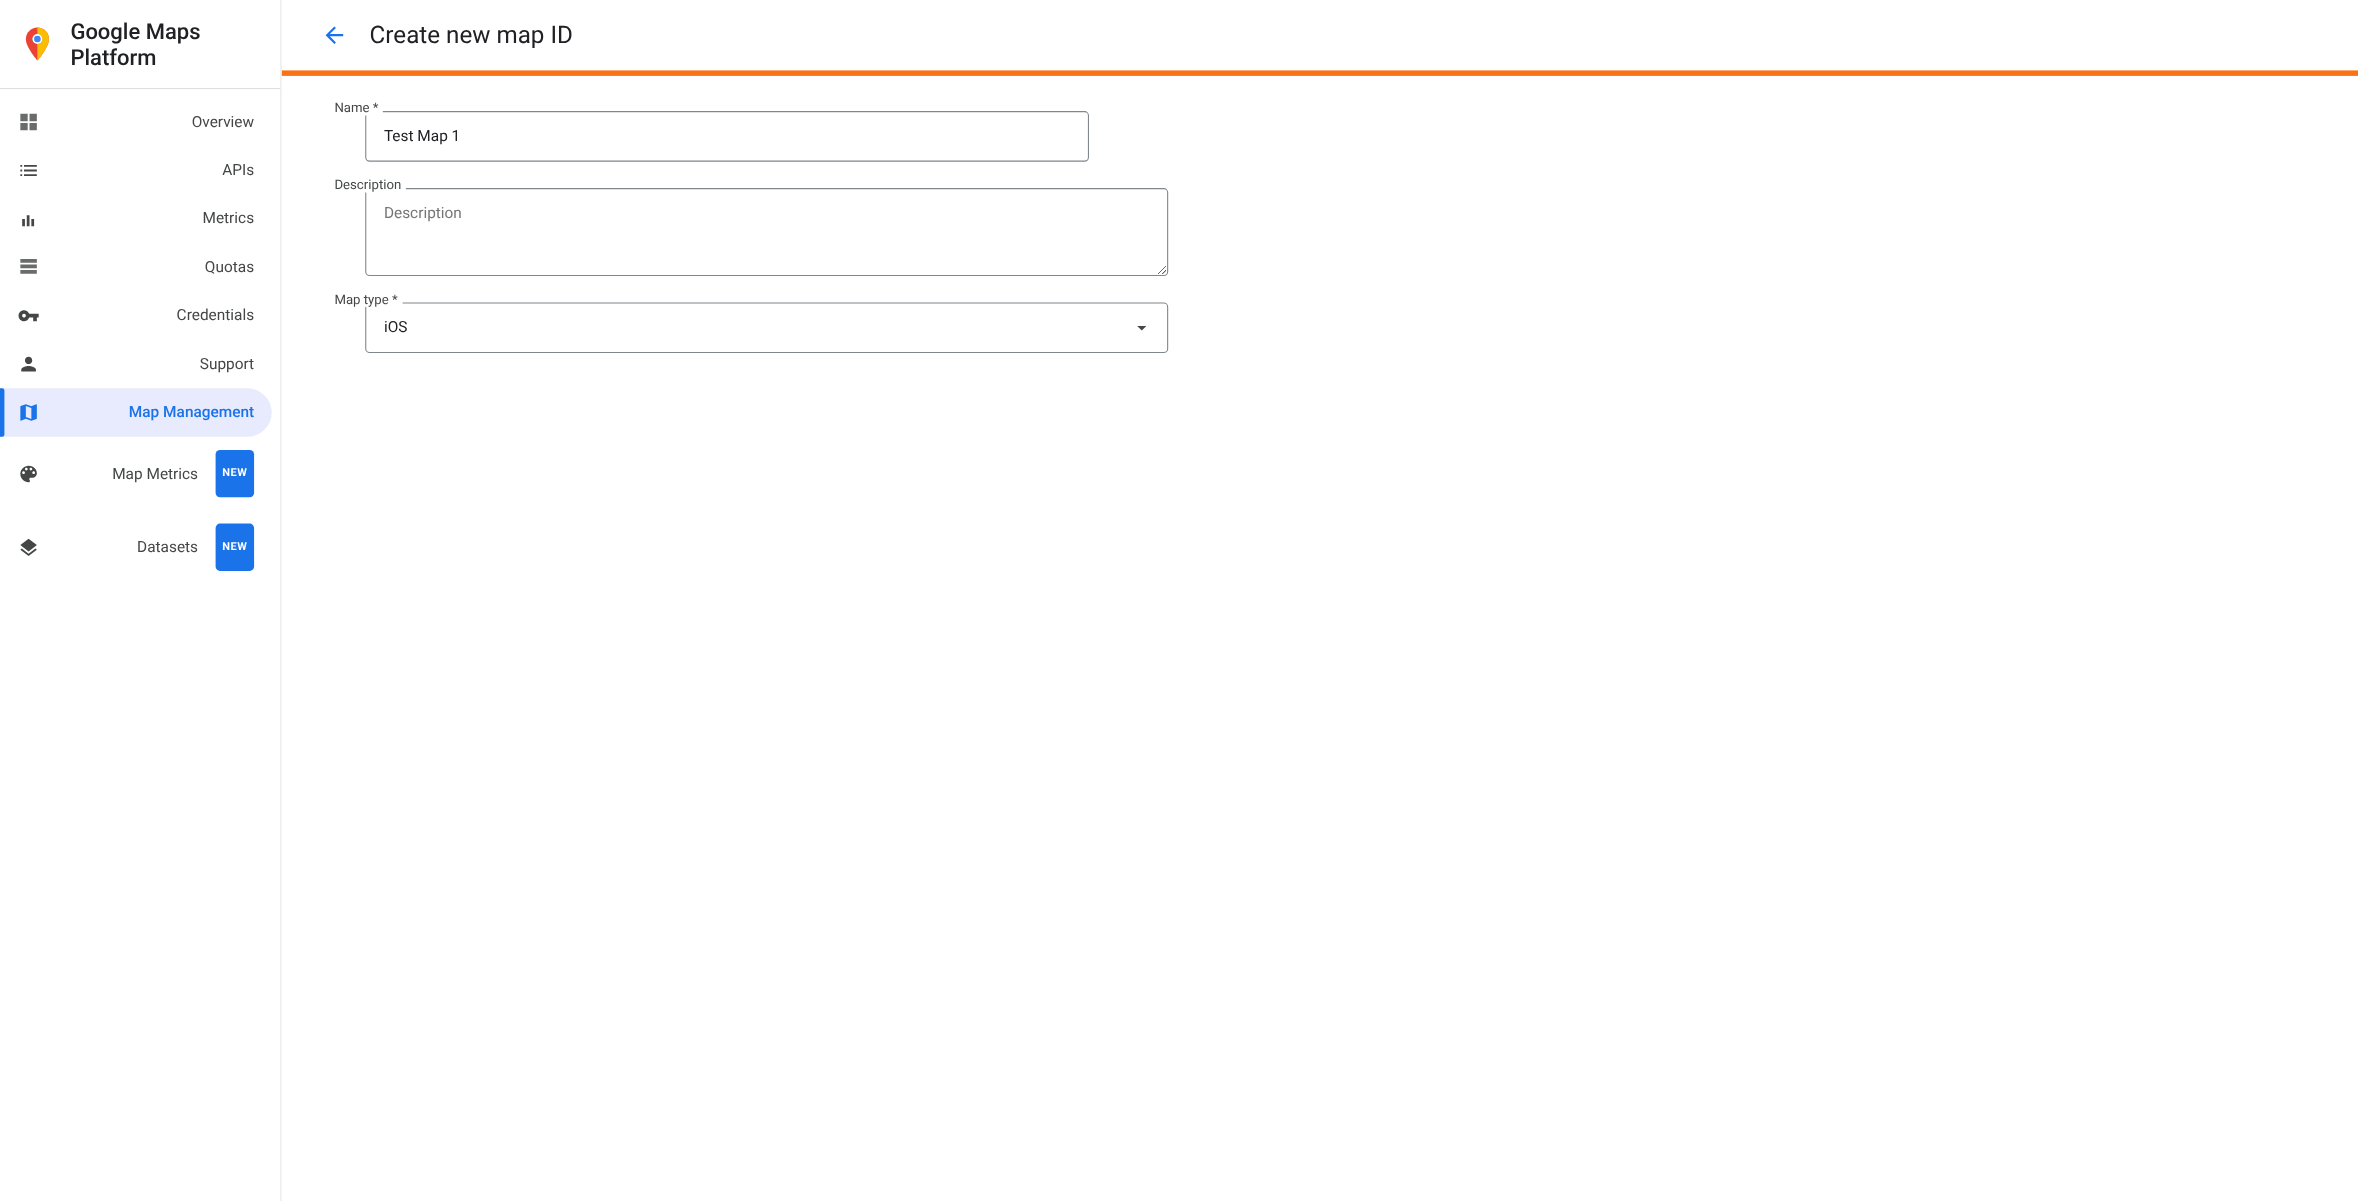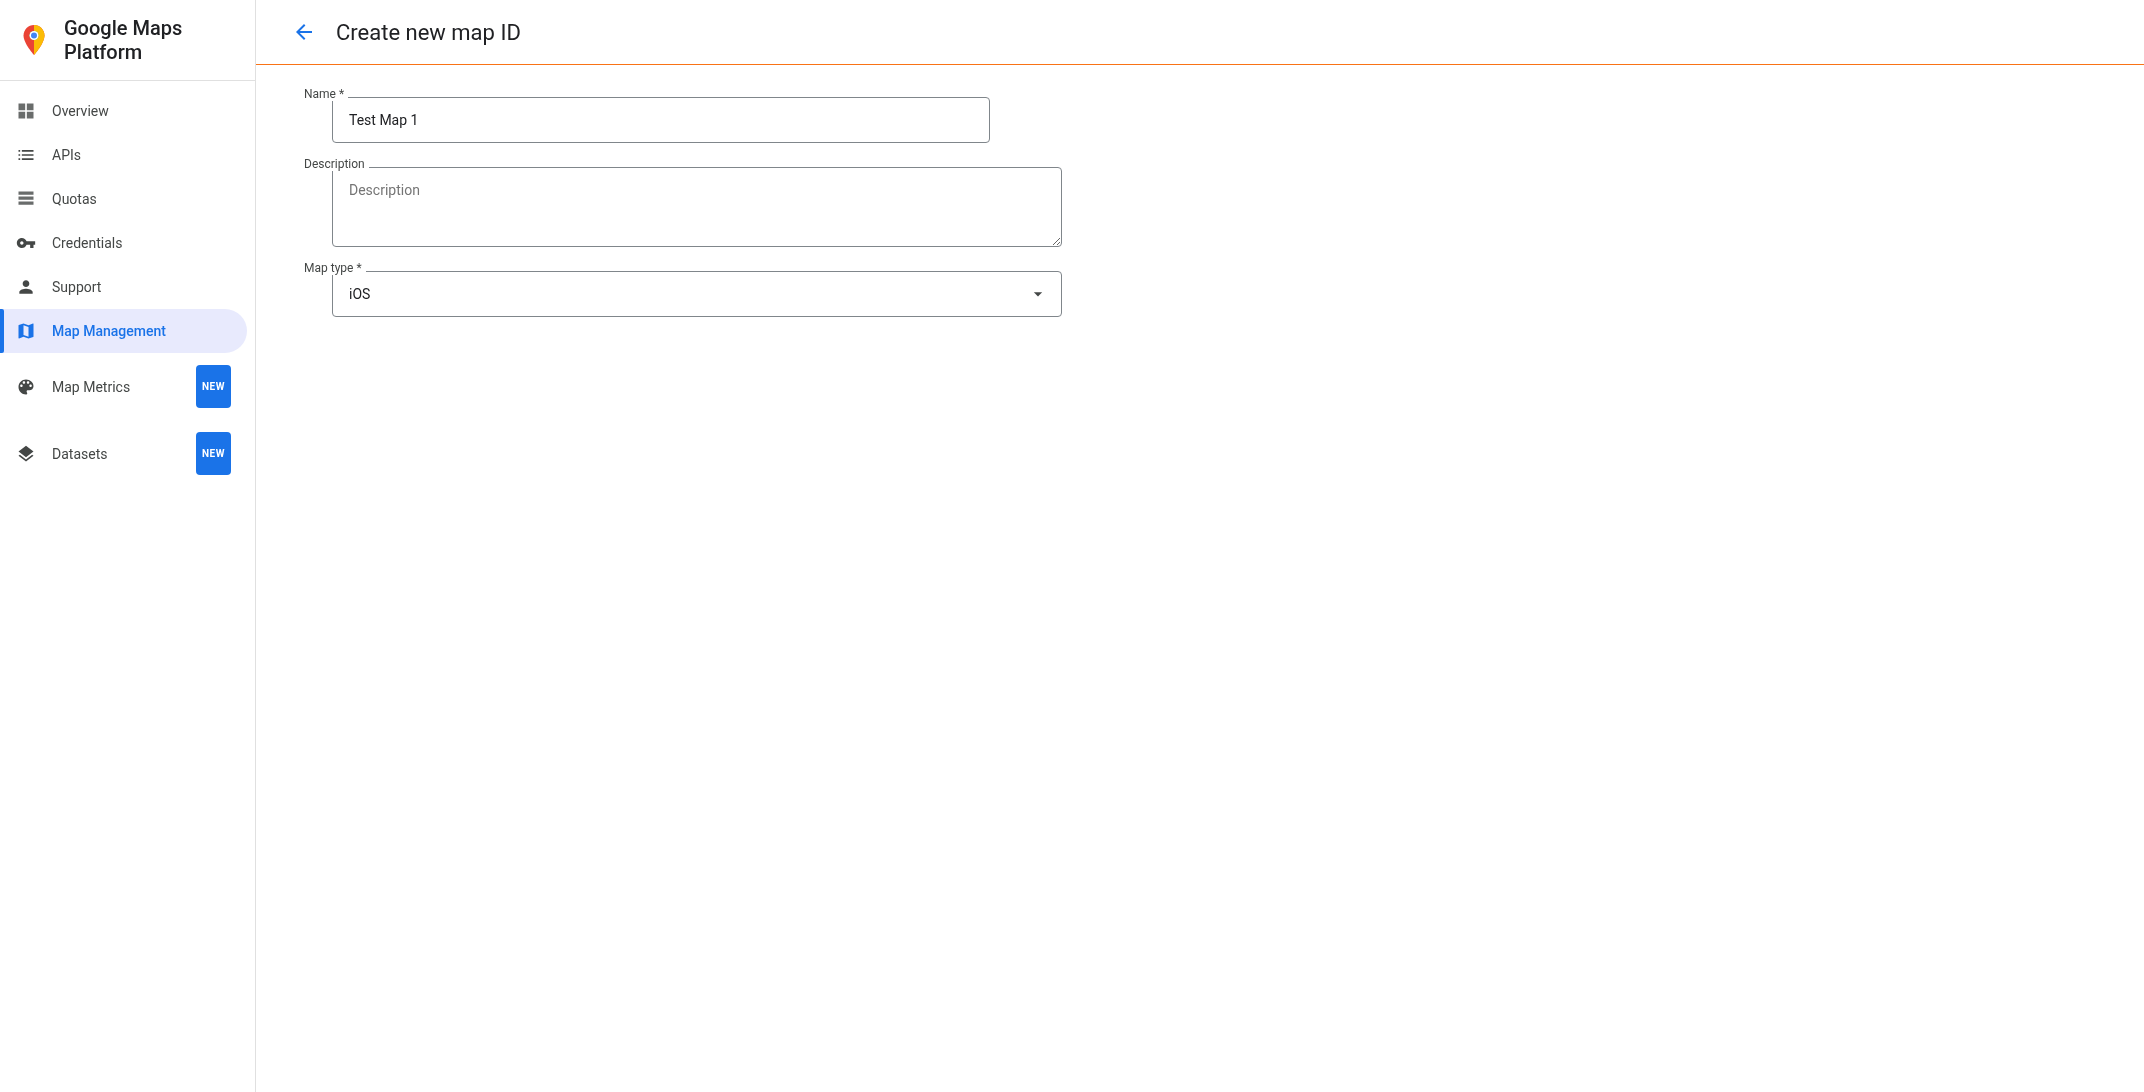--- a/index.html
+++ b/index.html
@@ -34,20 +34,21 @@
 
     .sidebar-title {
       font-size: 20px;
       font-weight: 500;
       color: #202124;
       line-height: 1.2;
     }
 
     .sidebar-nav {
       padding: 8px 0;
+      text-align: right;
     }
 
     .nav-item {
       display: flex;
       align-items: center;
       gap: 16px;
       padding: 12px 16px;
       cursor: pointer;
       color: #444746;
       font-size: 14px;
@@ -112,21 +113,21 @@
       flex-direction: column;
       background: #fff;
       overflow-y: auto;
     }
 
     .page-header {
       display: flex;
       align-items: center;
       gap: 16px;
       padding: 16px 32px;
-      border-bottom: 1px solid #f97316;
+      border-bottom: 5px solid #f97316;
       min-height: 64px;
     }
 
     .back-button {
       display: flex;
       align-items: center;
       justify-content: center;
       cursor: pointer;
       color: #1a73e8;
       width: 32px;
@@ -252,20 +253,28 @@
 
     <div class="nav-item">
       <span class="nav-icon">
         <svg width="20" height="20" viewBox="0 0 24 24" fill="currentColor">
             <path d="M3 6h2v2H3zm4 0h14v2H7zm-4 5h2v2H3zm4 0h14v2H7zm-4 5h2v2H3zm4 0h14v2H7z"></path>
           </svg>
       </span>
       <span class="nav-label">APIs</span>
     </div>
 
+    <div class="nav-item">
+      <span class="nav-icon">
+        <svg width="20" height="20" viewBox="0 0 24 24" fill="currentColor">
+            <path d="M5 20v-8h3v8H5zm5-12h3v12h-3V8zm5 4h3v8h-3v-8z"></path>
+          </svg>
+      </span>
+      <span class="nav-label">Metrics</span>
+    </div>
 
     <div class="nav-item">
       <span class="nav-icon">
         <svg width="20" height="20" viewBox="0 0 24 24" fill="currentColor">
             <path d="M3 3h18v4H3zm0 6h18v4H3zm0 6h18v4H3z" opacity="0.8"></path>
           </svg>
       </span>
       <span class="nav-label">Quotas</span>
     </div>
 

